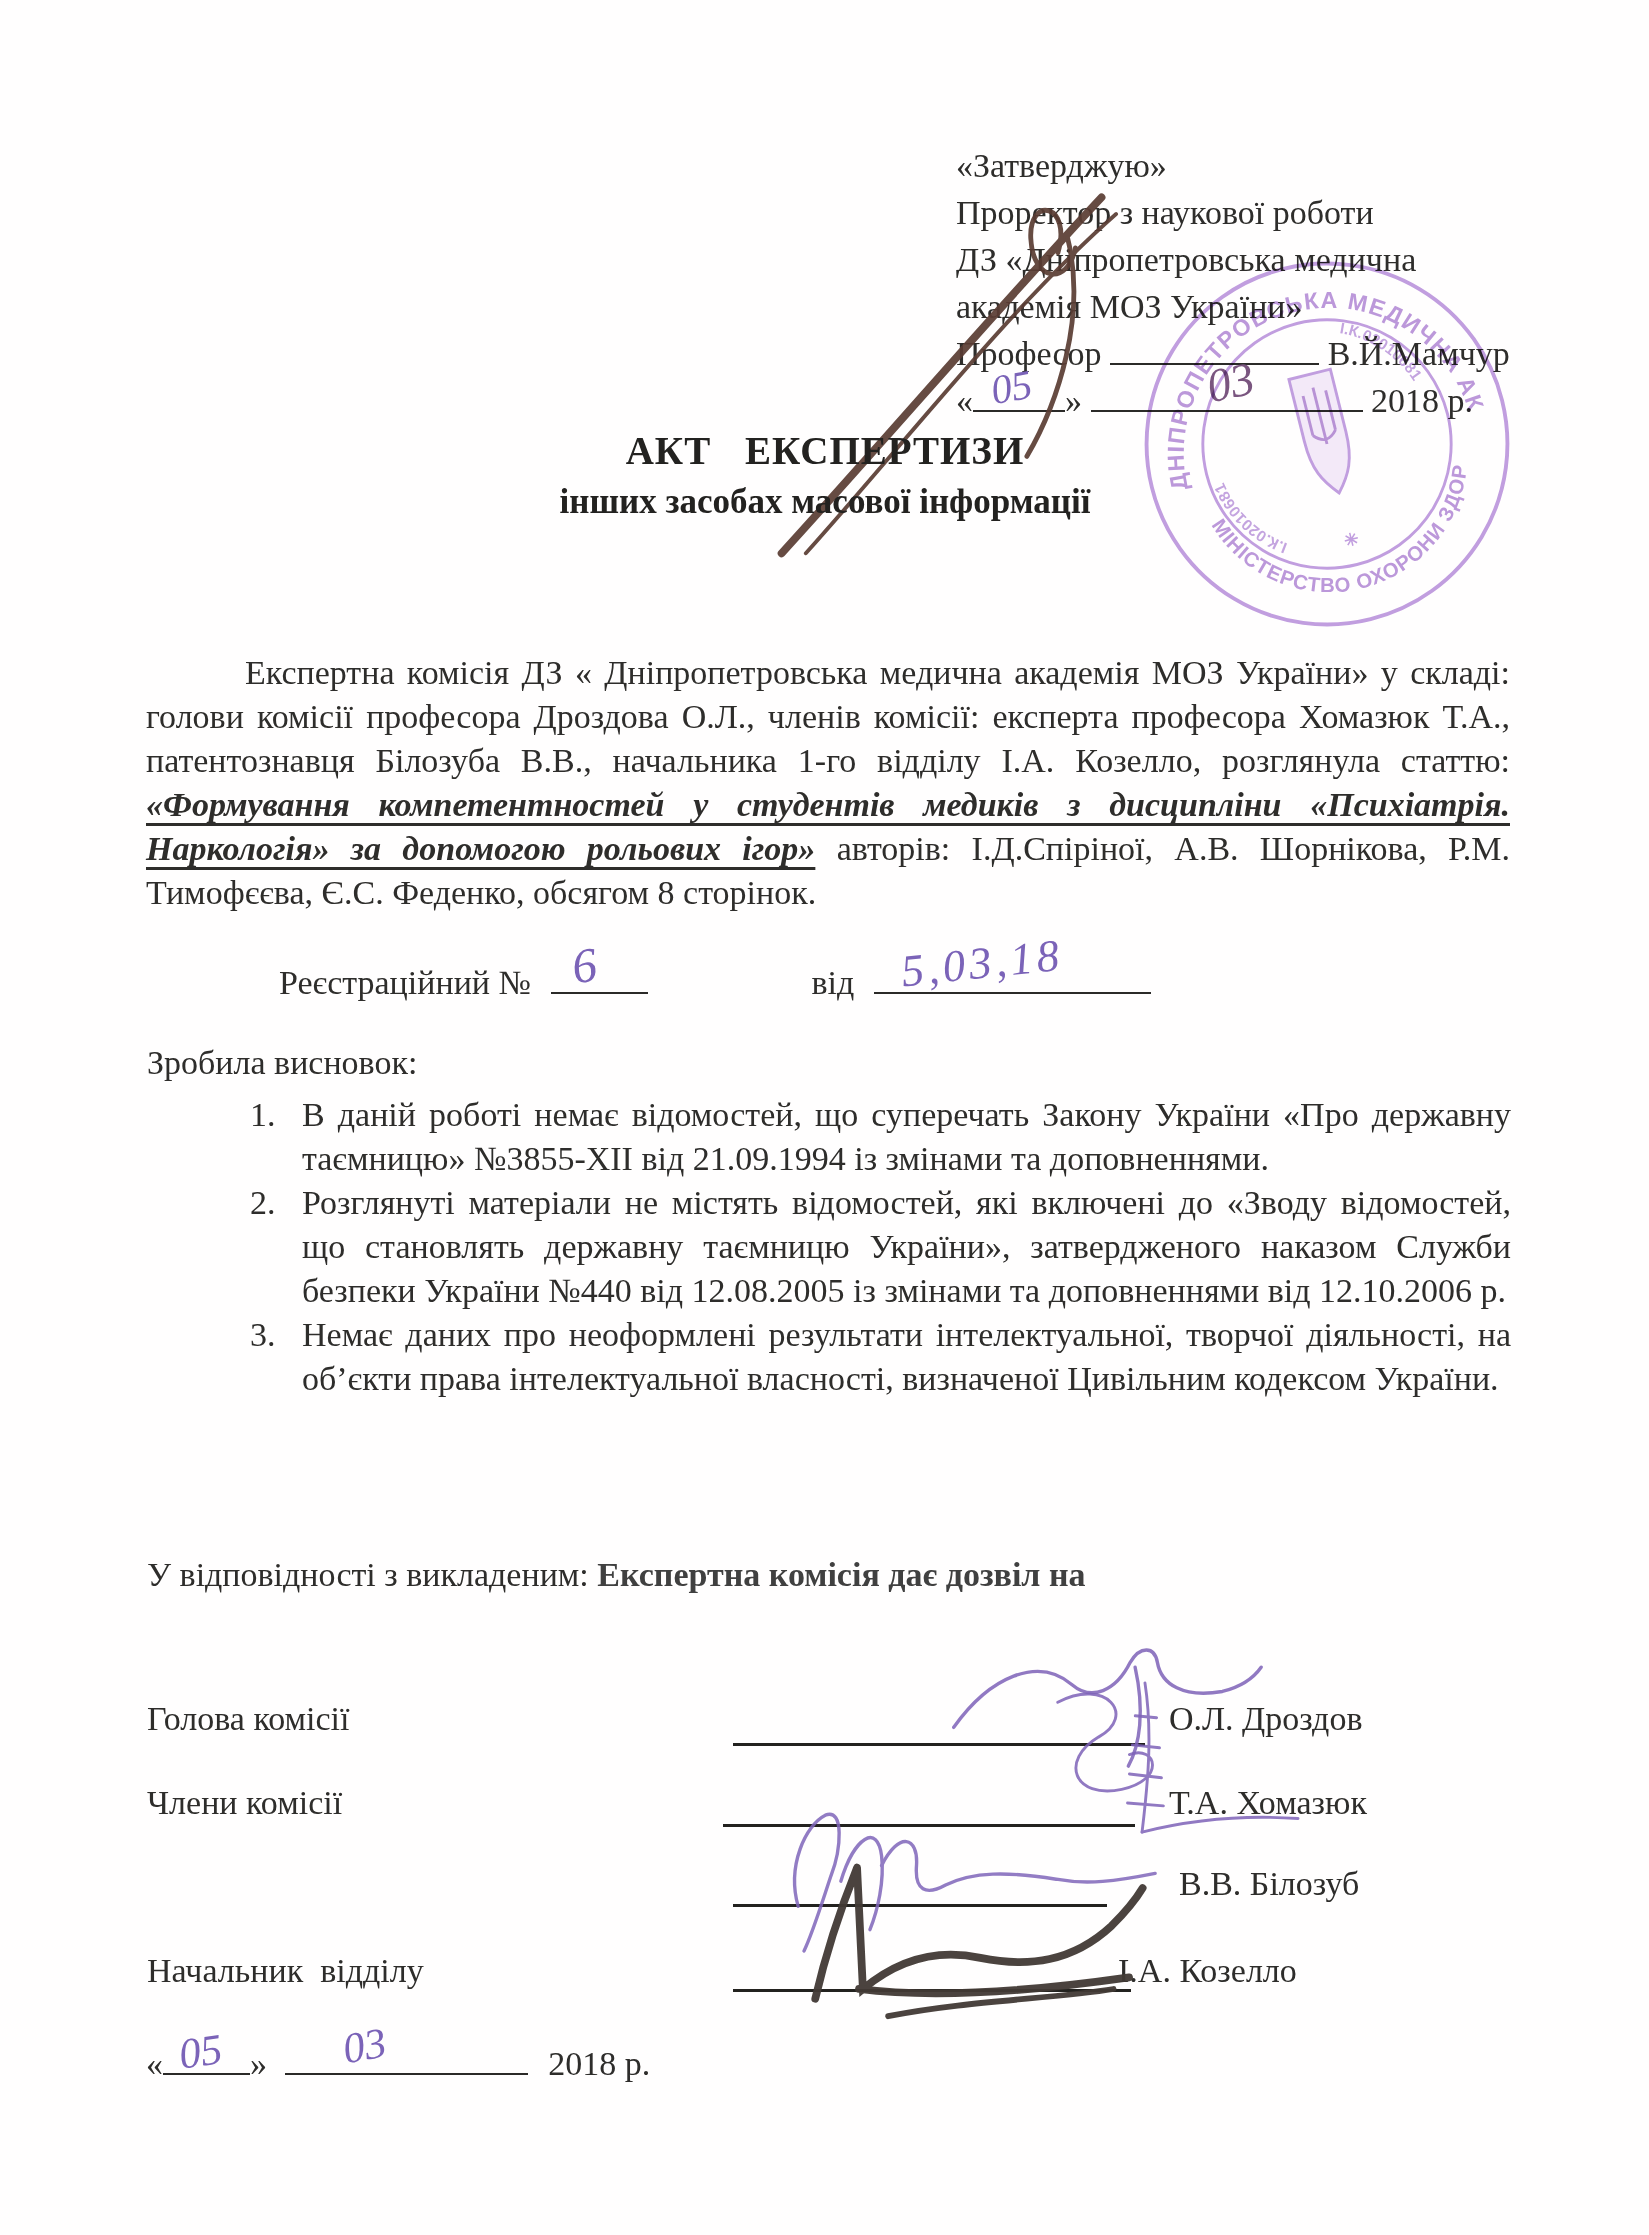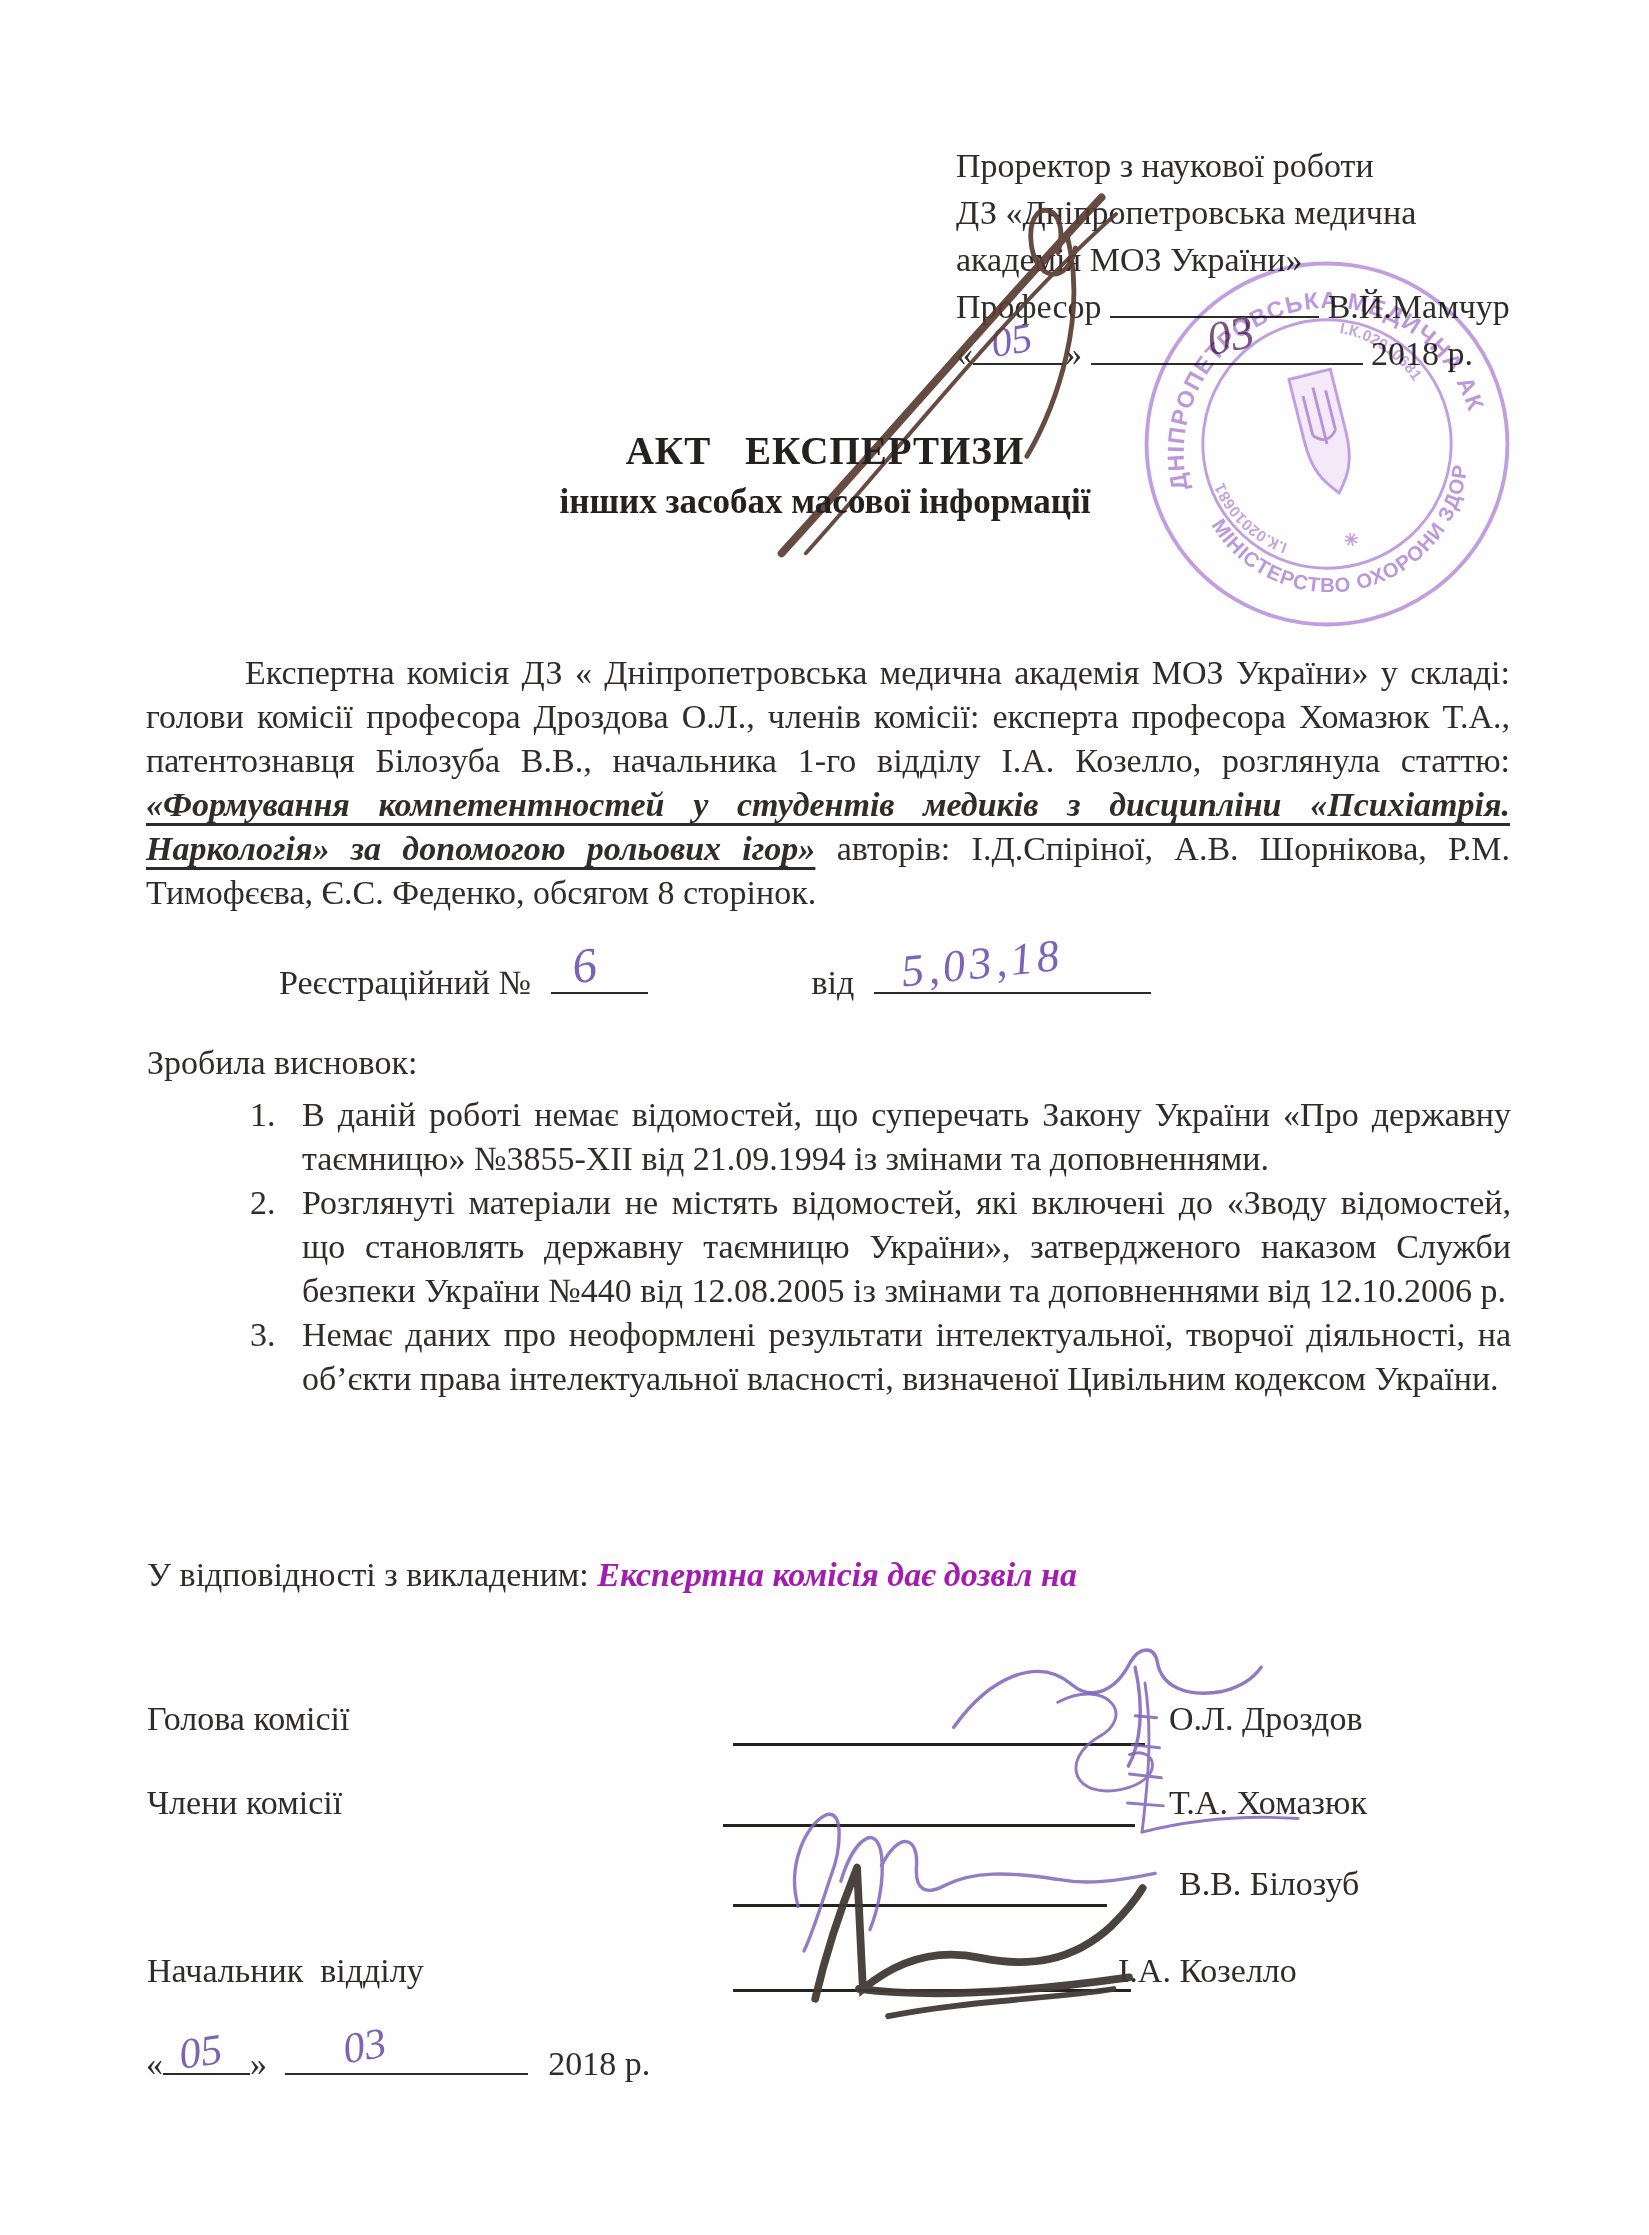--- a/index.html
+++ b/index.html
@@ -25,38 +25,39 @@
   .reg{left:279px;top:955px;font-size:34px;white-space:nowrap;}
   .reg .blank{height:37px;}
   
   .concl-head{left:147px;top:1044px;font-size:34px;}
   .concl-list{left:250px;top:1093px;width:1261px;font-size:34px;line-height:44px;}
   .citem{display:flex;}
   .cnum{width:52px;flex:none;}
   .ctext{flex:1;text-align:justify;}
   
   .verdict{left:147px;top:1549px;width:1223px;font-size:34px;line-height:51px;}
-  .b{font-weight:bold;color:#a21caf;font-style:italic;}
+  .b{font-weight:bold;color:#404040;}
   
   .role,.sname{font-size:34px;white-space:pre;}
   .sigline{position:absolute;height:2.9px;background:#23221f;}
   
   .fdate{left:146px;top:2036px;font-size:34px;white-space:nowrap;}
   .fdate .blank{height:37px;}
   
   .stamp{left:1133px;top:250px;opacity:.8;transform:rotate(-14deg);mix-blend-mode:multiply;}
   .stamp text{font-family:"Liberation Sans", sans-serif;font-weight:bold;}
   svg.sig{position:absolute;pointer-events:none;}
 </style>
 </head>
 <body>
 
 <div id="page">
 
   <div class="abs approval">
+    <div class="row">«Затверджую»</div>
     <div class="row">Проректор з наукової роботи</div>
     <div class="row">ДЗ «Дніпропетровська медична</div>
     <div class="row">академія МОЗ України»</div>
     <div class="row">
       <span>Професор</span>
       <span class="blank w215"></span>
       <span>В.Й.Мамчур</span>
     </div>
     <div class="row">
       <span>«</span><span class="blank w95"><span class="hw ink-purple" style="left:17.5px;bottom:1.9px;font-size:41px;transform:rotate(-10deg);">05</span></span><span>»</span>

